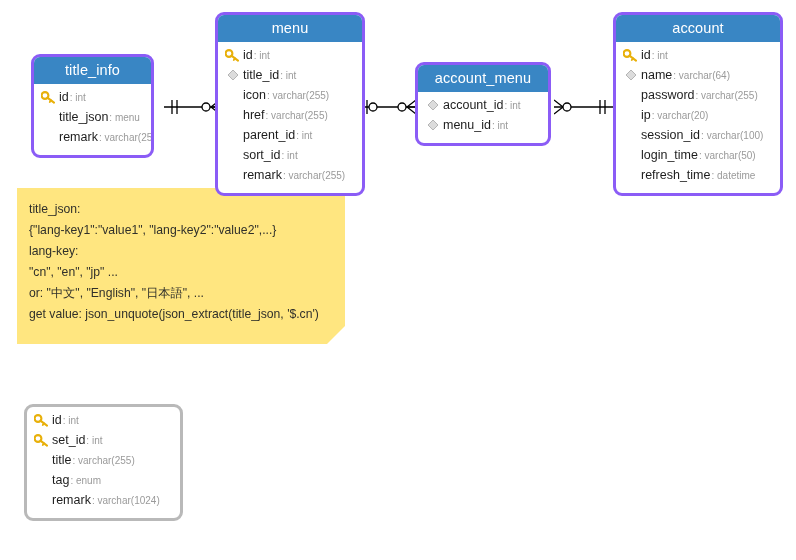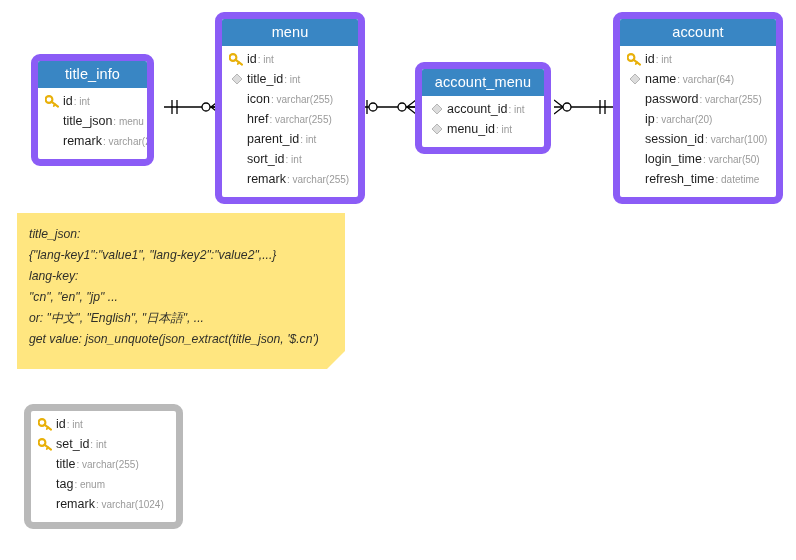--- a/index.html
+++ b/index.html
@@ -19,21 +19,21 @@
     left: 0; top: 0;
     width: 796px;
     height: 560px;
   }
 
   
   .table-box {
     position: absolute;
     box-sizing: border-box;
     background: #ffffff;
-    border: 7px solid #8b5cf6;
+    border: 3px solid #8b5cf6;
     border-radius: 9px;
     overflow: hidden;
     z-index: 3;
   }
   .table-box.gray {
     border-color: #b9b9b9;
   }
   .table-title {
     background: #3986c4;
     color: #ffffff;
@@ -307,21 +307,21 @@
 
       <div class="field-row">
         <span class="field-icon"></span>
         <span class="field-name">refresh_time</span>
         <span class="field-type">:&nbsp;<span>datetime</span></span>
       </div>
 
     </div>
   </div>
 
-  <div class="note" style="left:17px; top:213px; width:328px; height:156px;font-style:italic;">
+  <div class="note" style="left:17px; top:188px; width:328px; height:156px;">
     <div class="note-inner">
       <div class="note-line">title_json:</div>
       <div class="note-line">{"lang-key1":"value1", "lang-key2":"value2",...}</div>
       <div class="note-line">lang-key:</div>
       <div class="note-line">"cn", "en", "jp" ...</div>
       <div class="note-line">or: "中文", "English", "日本語", ...</div>
       <div class="note-line">get value: json_unquote(json_extract(title_json, '$.cn')</div>
     </div>
     <div class="note-fold"></div>
   </div>

